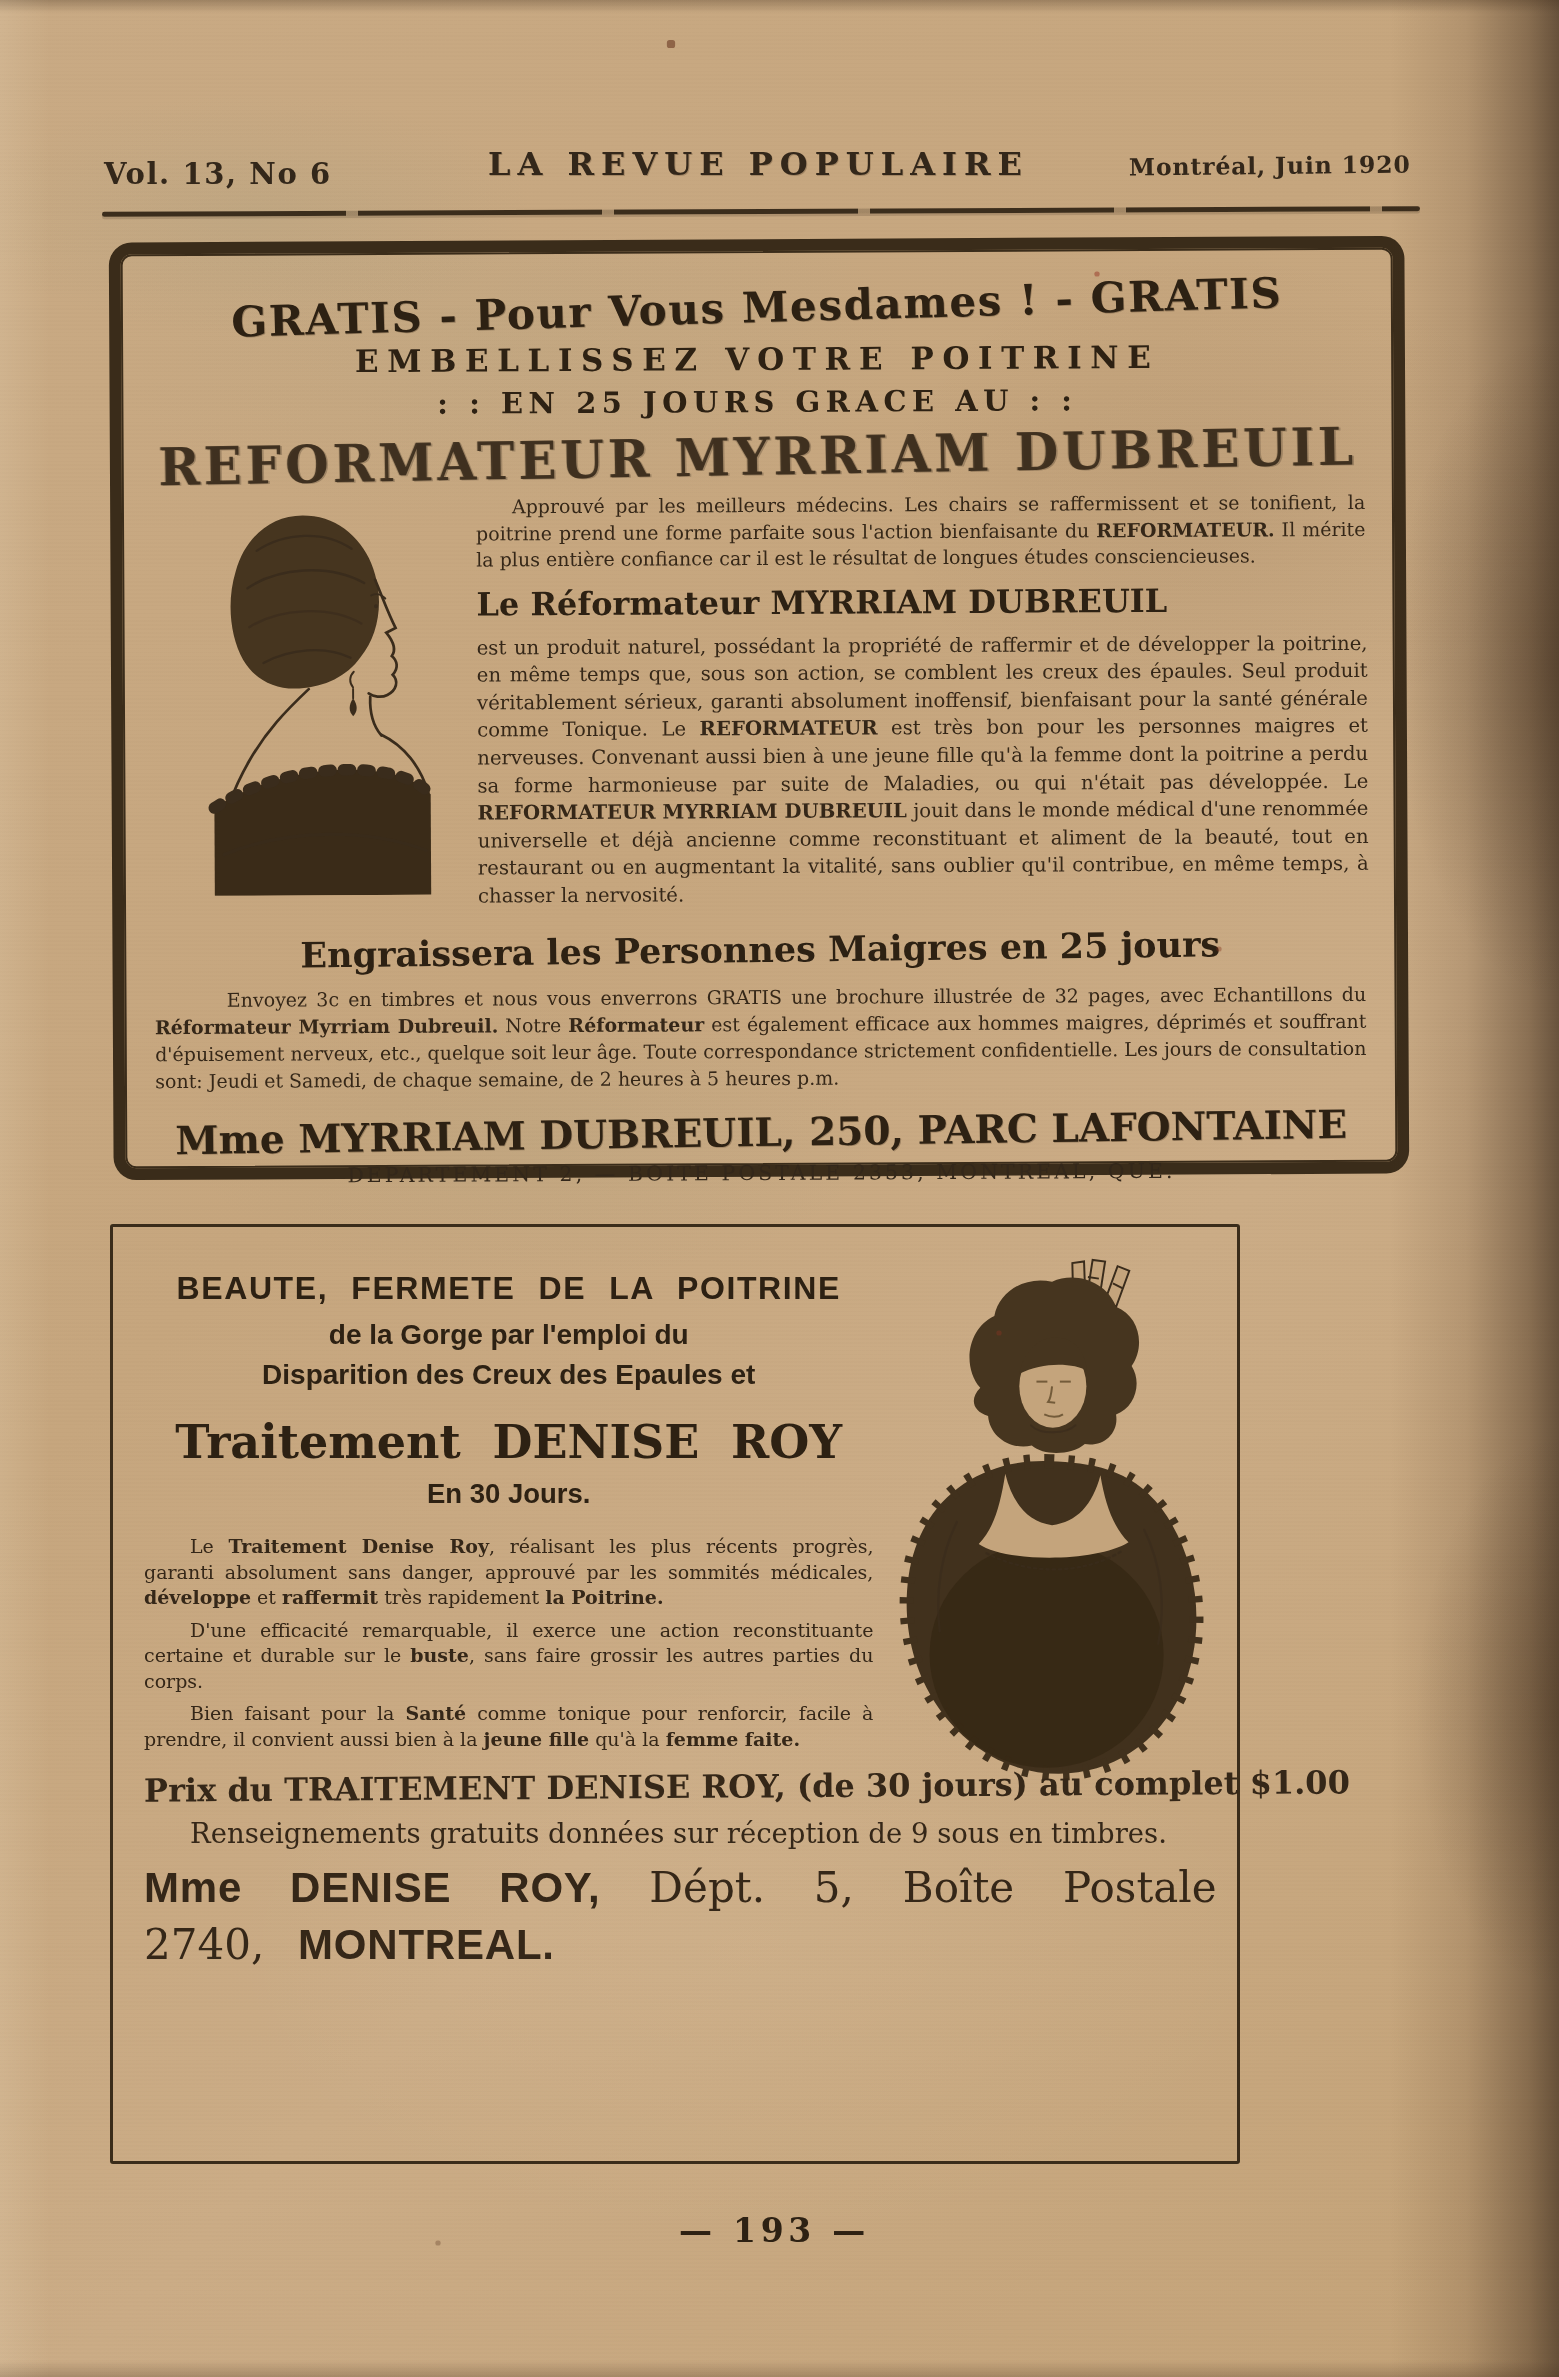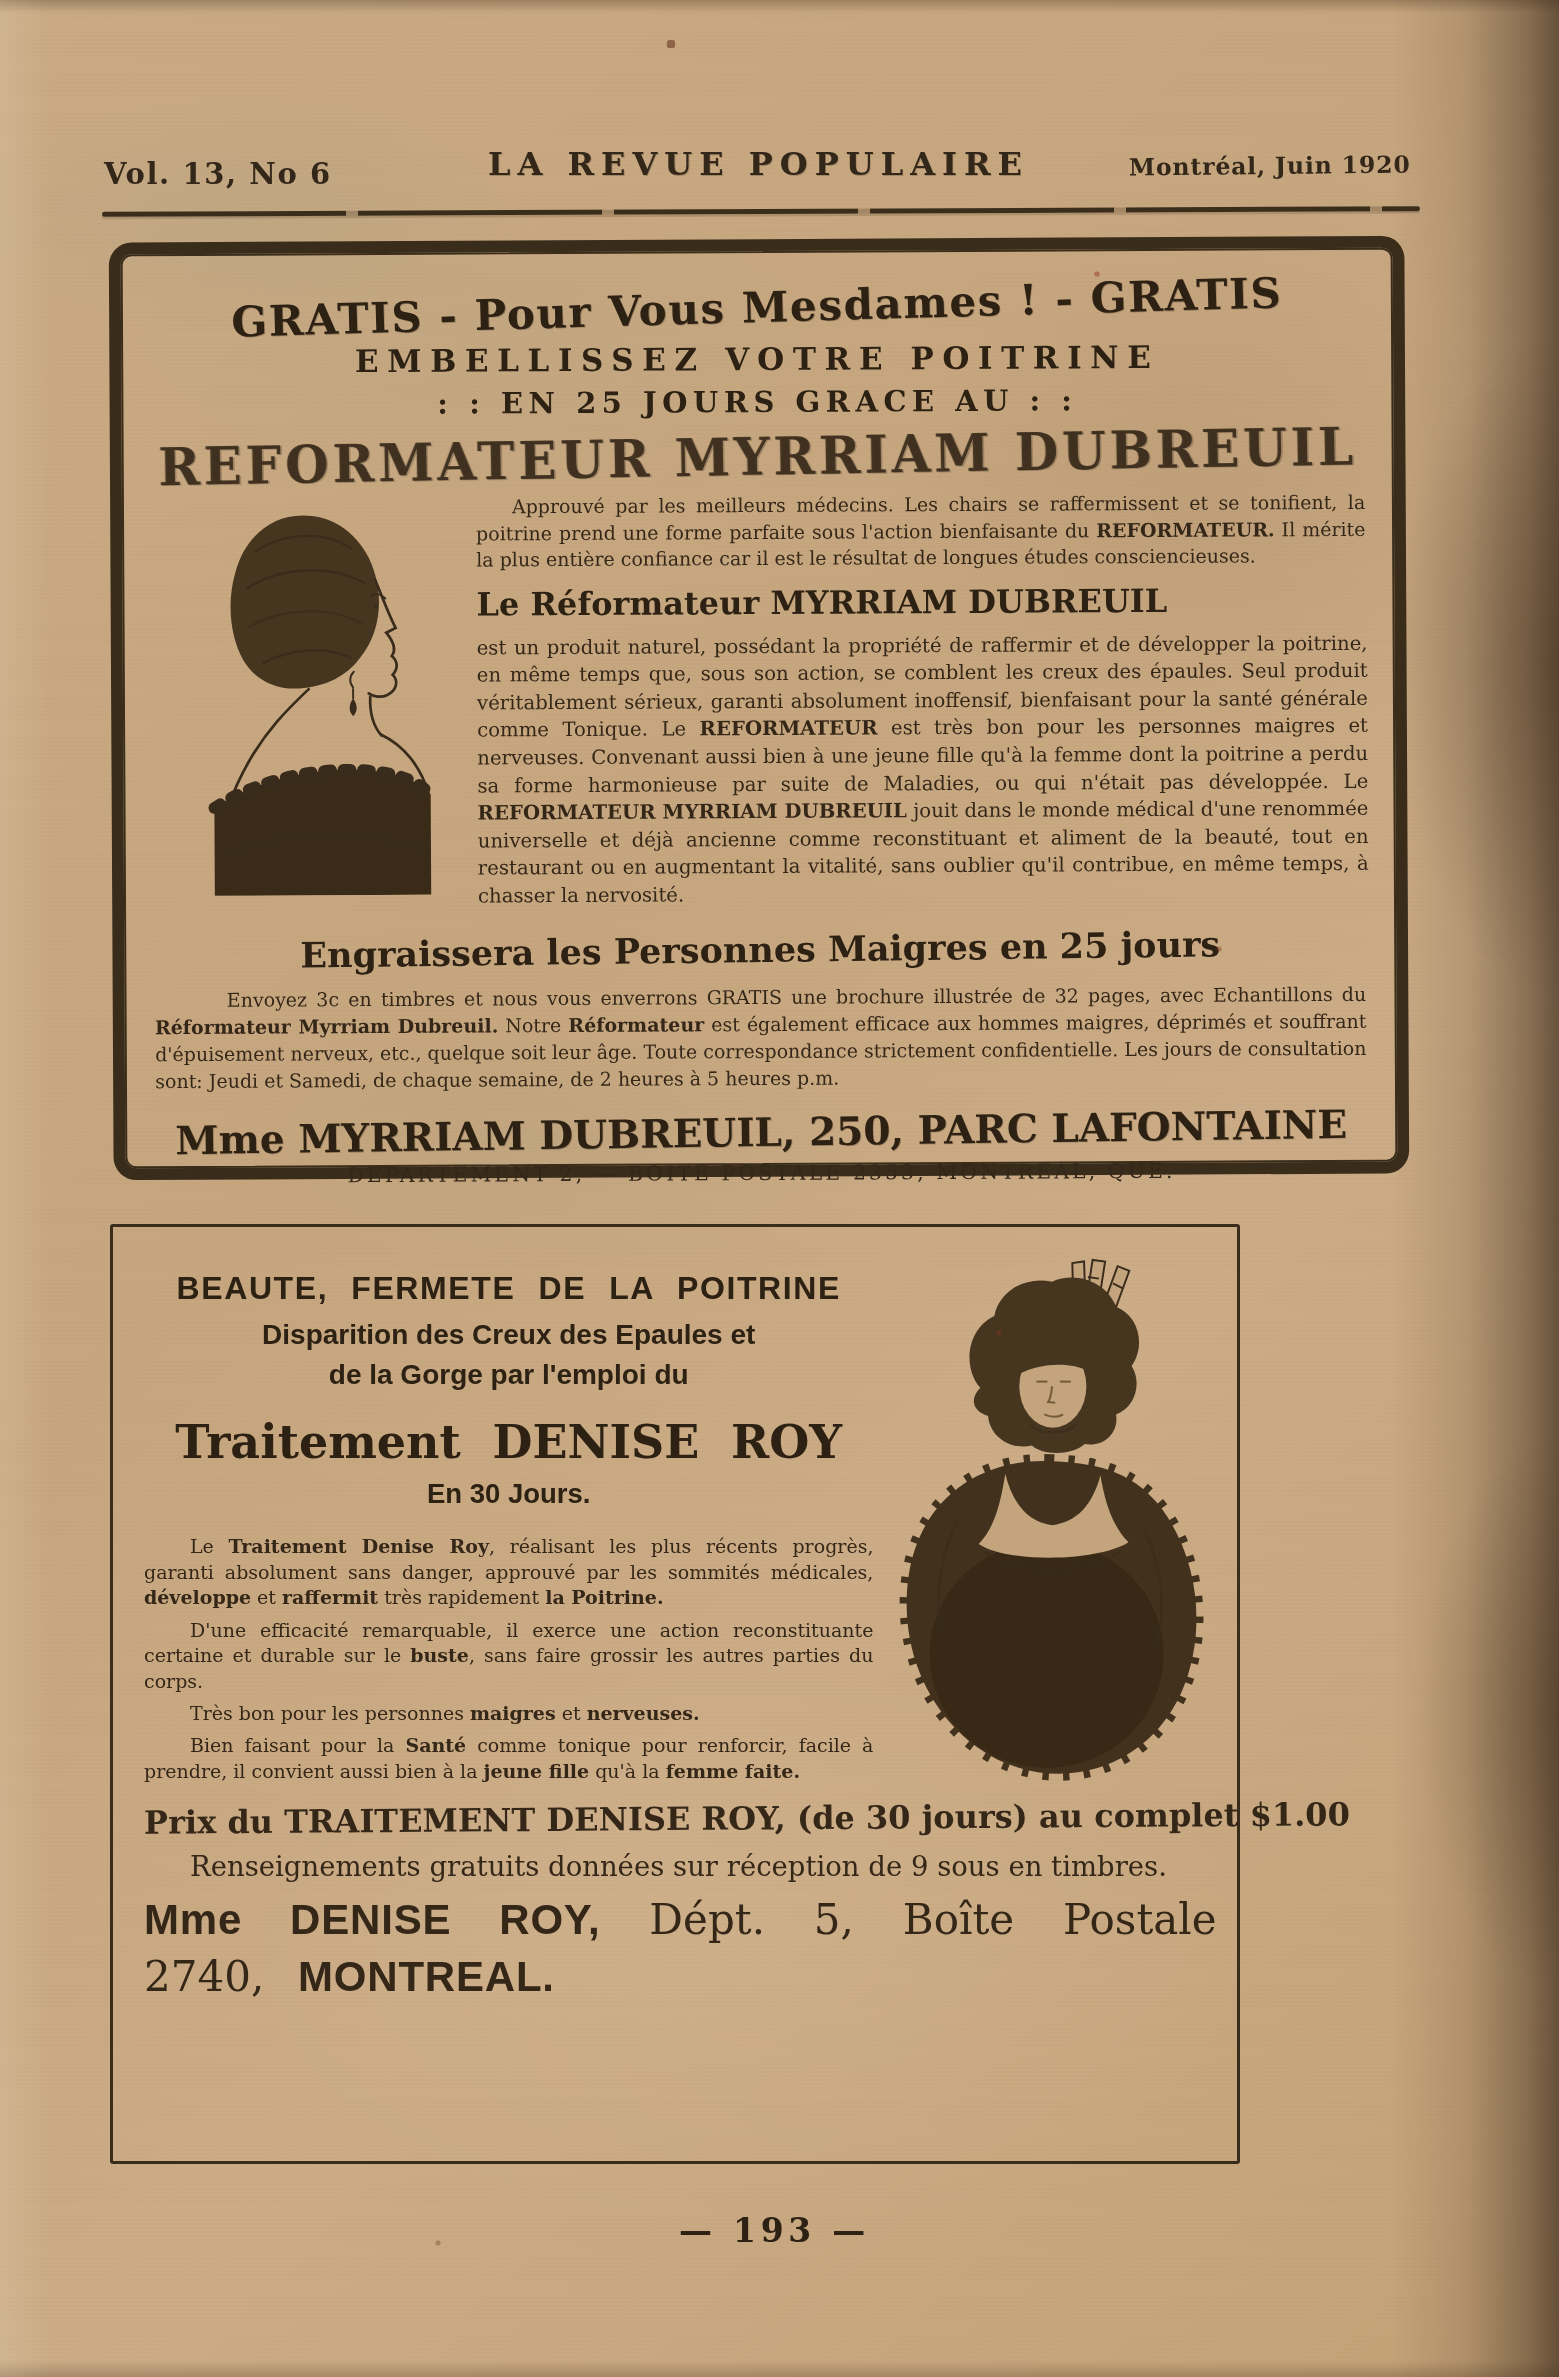--- a/index.html
+++ b/index.html
@@ -165,28 +165,27 @@
       <g stroke="#6b5433" stroke-width="2.6" fill="none" opacity=".9">
         <line x1="192" y1="170" x2="206" y2="170"></line>
           <line x1="222" y1="170" x2="236" y2="170"></line>
         <path d="M212,176 C211,186 210,192 207,196 L216,197"></path>
         <path d="M202,212 C210,216 220,216 226,212"></path>
       </g>
       <path class="ink" d="M185,226 C196,238 230,238 242,226" stroke-width="2.5" opacity=".7"></path>
     </svg>
 
     <div class="h1">BEAUTE, FERMETE DE LA POITRINE</div>
+    <div class="h2">de la Gorge par l'emploi du</div>
     <div class="h2">Disparition des Creux des Epaules et</div>
-    <div class="h2">de la Gorge par l'emploi du</div>
     <div class="product">Traitement DENISE ROY</div>
     <div class="duration">En 30 Jours.</div>
 
     <p>Le <b>Traitement Denise Roy</b>, réalisant les plus récents progrès, garanti absolument sans danger, approuvé par les sommités médicales, <b>développe</b> et <b>raffermit</b> très rapidement <b>la Poitrine.</b></p>
     <p>D'une efficacité remarquable, il exerce une action reconstituante certaine et durable sur le <b>buste</b>, sans faire grossir les autres parties du corps.</p>
-    <p>Très bon pour les personnes <b>maigres</b> et <b>nerveuses.</b></p>
     <p>Bien faisant pour la <b>Santé</b> comme tonique pour renforcir, facile à prendre, il convient aussi bien à la <b>jeune fille</b> qu'à la <b>femme faite.</b></p>
     <p class="price">Prix du TRAITEMENT DENISE ROY, (de 30 jours) au complet $1.00</p>
     <p class="info">Renseignements gratuits données sur réception de 9 sous en timbres.</p>
     <p class="contact"><b>Mme DENISE ROY,</b>  Dépt. 5,  Boîte Postale 2740,  <b>MONTREAL.</b></p>
   </section>
 
   <div class="pageno">— 193 —</div>
 
   <div class="edge-right"></div>
   <div class="edge-top"></div>

